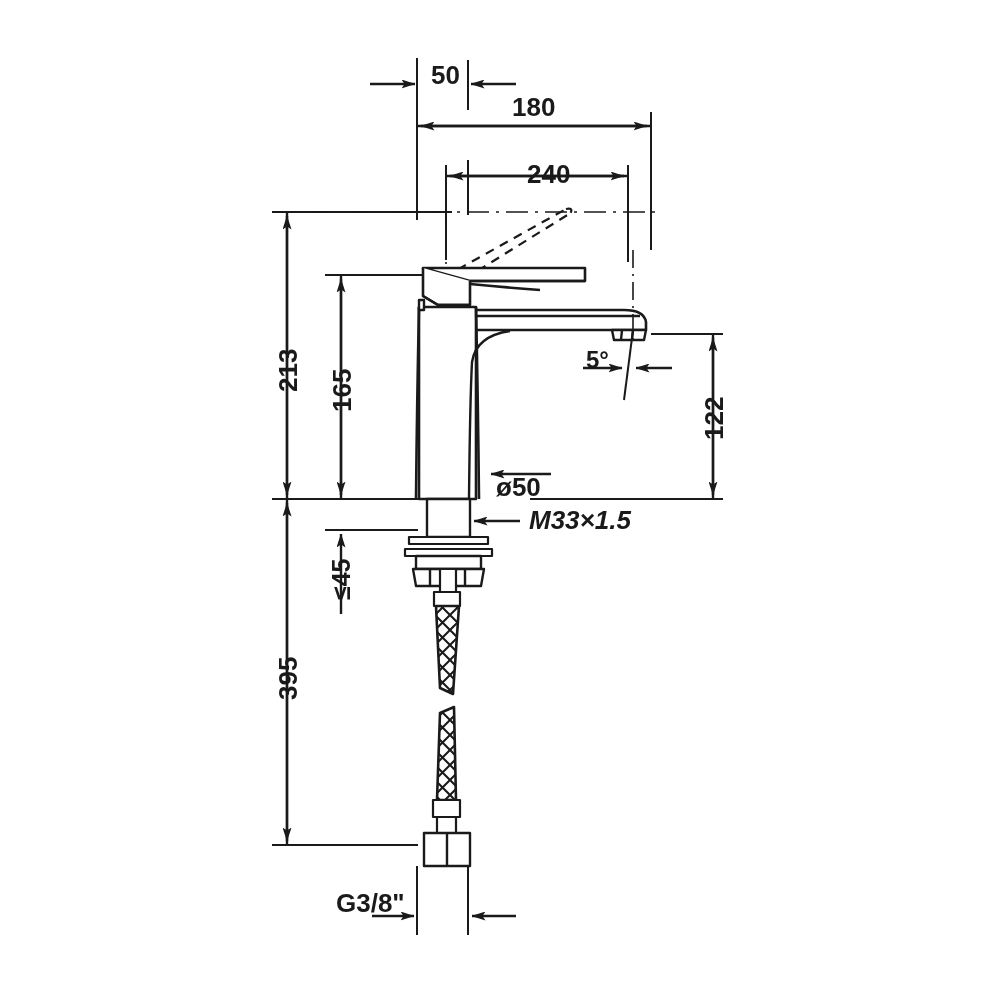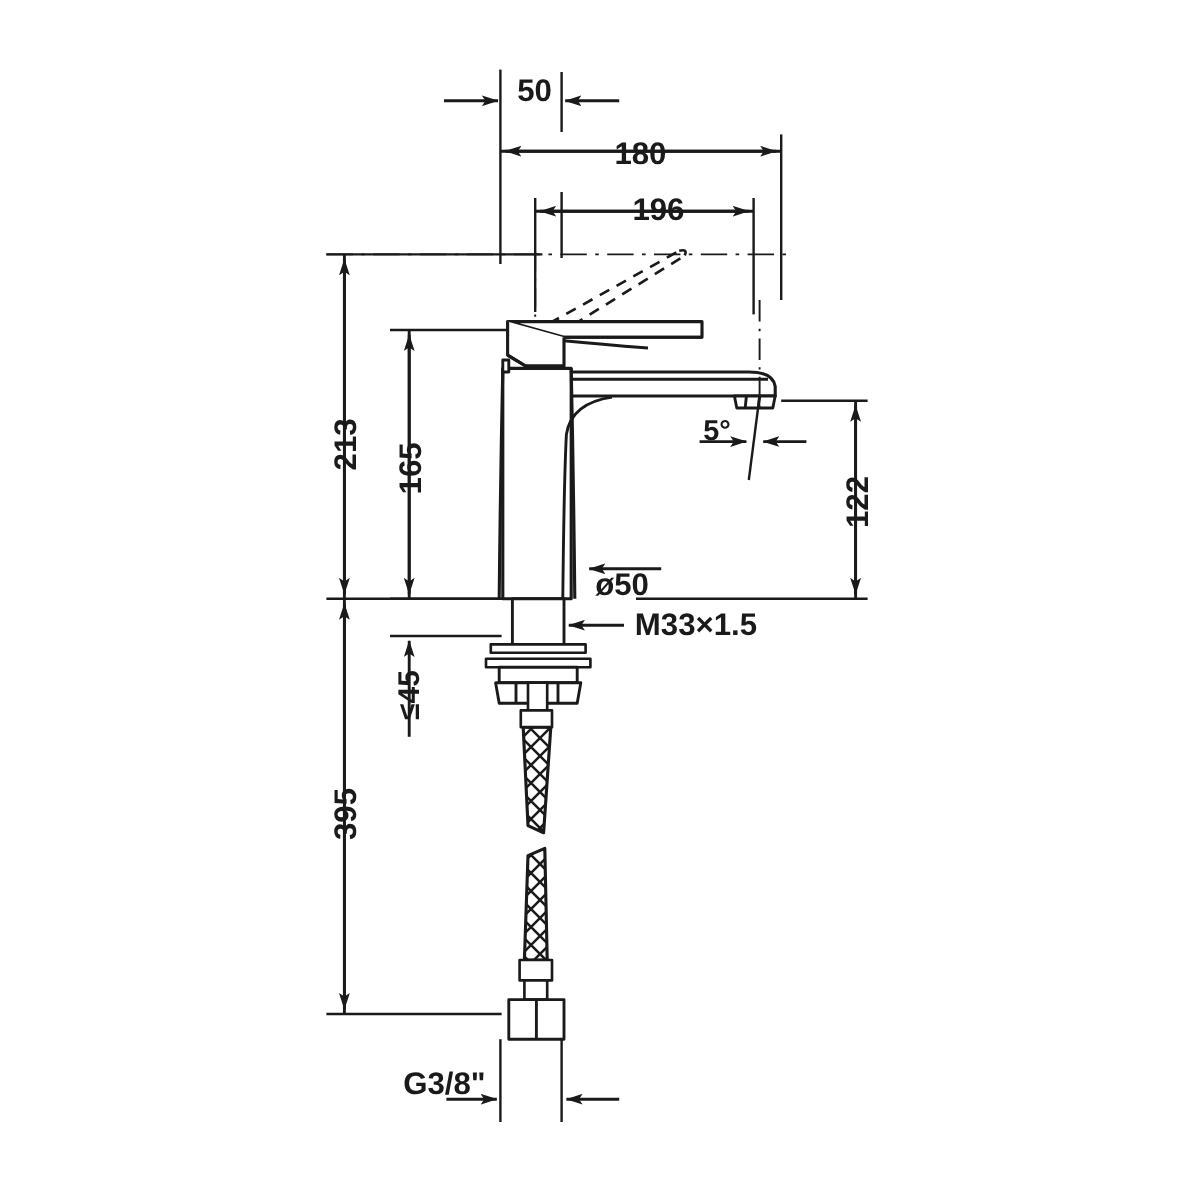--- a/index.html
+++ b/index.html
@@ -209,35 +209,35 @@
         <line x1="447" y1="833" x2="447" y2="866"></line>
       </g>
 
       <line x1="633" y1="330" x2="624" y2="400" stroke="#1a1a1a" stroke-width="2"></line>
       <line x1="633" y1="250" x2="633" y2="340" stroke="#1a1a1a" stroke-width="1.6" stroke-dasharray="18 6 2 6"></line>
     </g>
   </svg>
 
   <div class="dim-text t26" style="left:431px; top:62px;">50</div>
 
-  <div class="dim-text t26" style="left:512px; top:115px;">180</div>
-
-  <div class="dim-text t26" style="left:527px; top:161px;">196</div>
+  <div class="dim-text t26" style="left:512px; top:94px;">180</div>
+
+  <div class="dim-text t26" style="left:527px; top:161px;">240</div>
 
   <div class="dim-text t26 rot90" style="left:275px; top:392px;">213</div>
 
   <div class="dim-text t26 rot90" style="left:329px; top:412px;">165</div>
 
   <div class="dim-text t26 rot90" style="left:701px; top:440px;">122</div>
 
   <div class="dim-text t26 rot90" style="left:275px; top:700px;">395</div>
 
   <div class="dim-text t25 rot90" style="left:329px; top:600px;">≤45</div>
 
   <div class="dim-text t26" style="left:496px; top:474px;">ø50</div>
 
-  <div class="dim-text t26" style="left:529px; top:507px;">M33×1.5</div>
+  <div class="dim-text t26" style="left:529px; top:507px;font-style:italic;">M33×1.5</div>
 
   <div class="dim-text t24" style="left:586px; top:348px;">5°</div>
 
   <div class="dim-text t26" style="left:336px; top:890px;">G3/8"</div>
 
 </div>
 
 </body></html>

